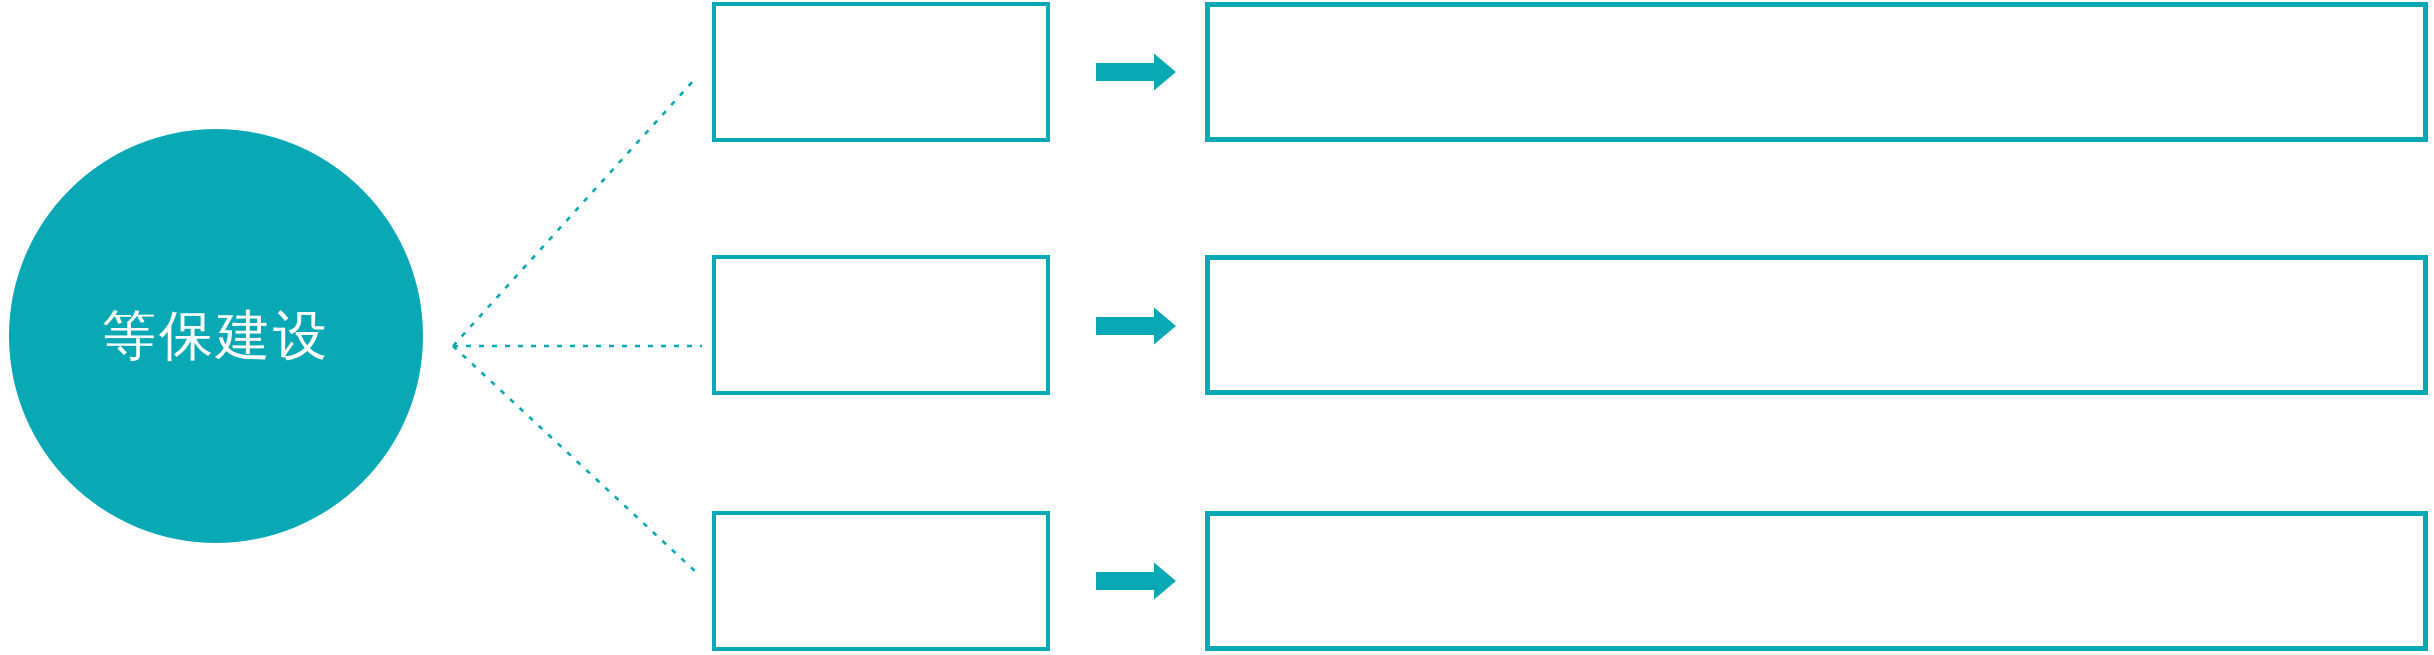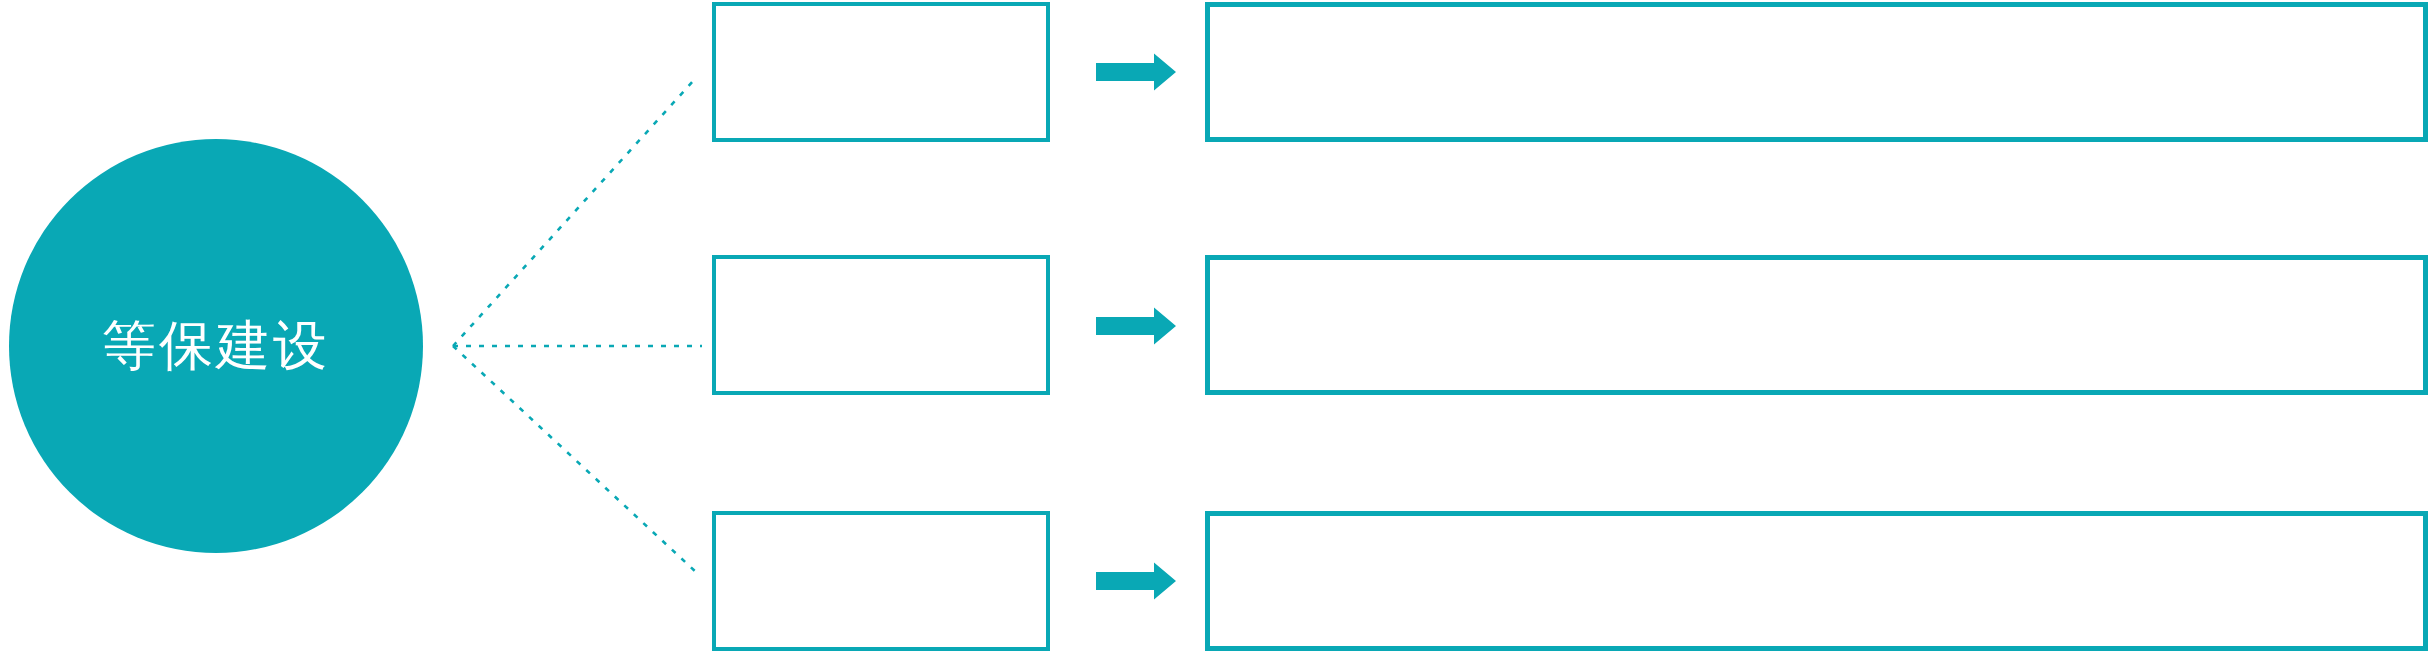--- a/index.html
+++ b/index.html
@@ -13,21 +13,21 @@
     width: 2434px;
     height: 655px;
     background: var(--bg);
     font-family: "DejaVu Sans", "Liberation Sans", sans-serif;
     overflow: hidden;
   }
 
   
   .hub-circle {
     position: absolute;
-    left: 9px; top: 139px;
+    left: 9px; top: 129px;
     width: 414px; height: 414px;
     border-radius: 50%;
     background: var(--accent);
     display: flex;
     flex-direction: column;
     align-items: center;
     justify-content: center;
     color: var(--circle-text);
     font-size: 54px;
     font-weight: 300;

